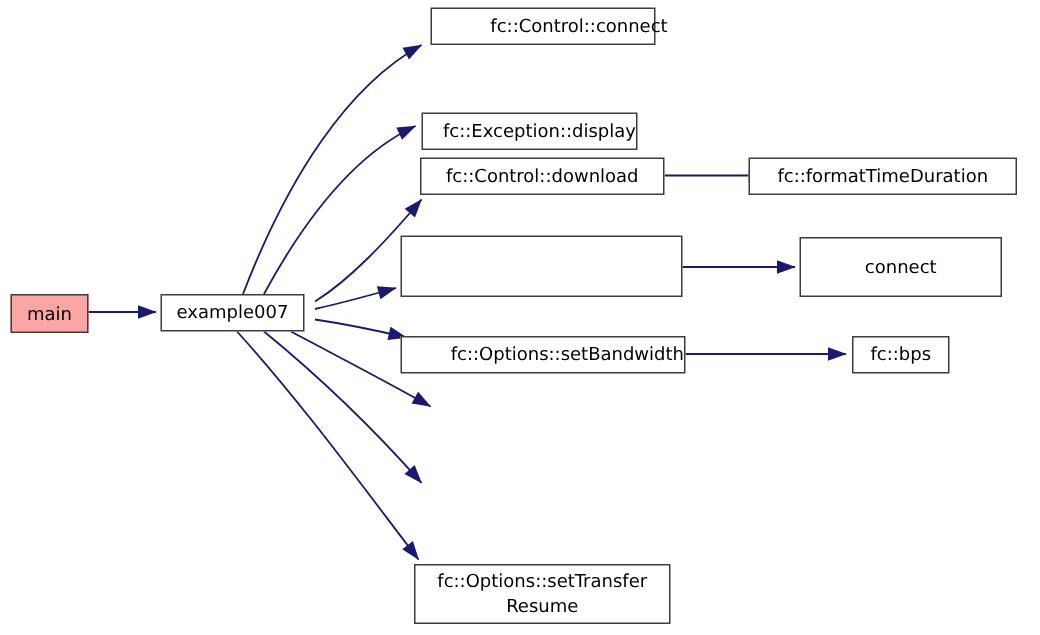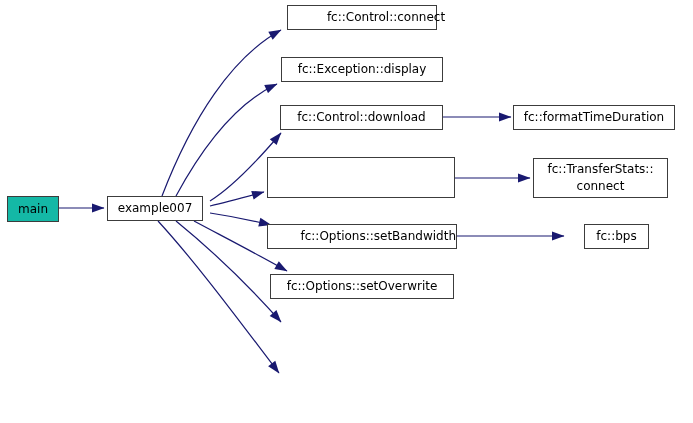--- a/index.html
+++ b/index.html
@@ -20,21 +20,21 @@
     flex-direction:column;
     align-items:center;
     justify-content:center;
     font-size:12px;
     line-height:17px;
     color:#000000;
     text-align:center;
     white-space:nowrap;
     cursor:pointer;
   }
-  .node.highlight { background:#14b8a6; cursor:default; }
+  .node.highlight { background:#fca5a5; cursor:default; }
   .edge { stroke:#191970; stroke-width:1.2; fill:none; }
 </style>
 </head>
 <body>
 
 <div id="canvas">
 
   <svg id="edges" width="693" height="423" viewBox="0 0 693 423">
     <defs>
       <marker id="arrow" markerUnits="userSpaceOnUse" markerWidth="14" markerHeight="10" refX="12.5" refY="5" orient="auto">
@@ -60,47 +60,47 @@
   </div>
 
   <div class="node" style="left:107px; top:196px; width:96px; height:25px;">
     <span>example007</span>
   </div>
 
   <div class="node" style="left:287px; top:5px; width:150px; height:25px;padding-left:48px;">
     <span>fc::Control::connect</span>
   </div>
 
-  <div class="node" style="left:281px; top:57px; width:162px; height:25px;">
+  <div class="node" style="left:281px; top:75px; width:144px; height:25px;align-items:flex-end;">
     <span>fc::Exception::display</span>
   </div>
 
   <div class="node" style="left:280px; top:105px; width:163px; height:25px;">
     <span>fc::Control::download</span>
   </div>
 
-  <div class="node" style="left:513px; top:105px; width:162px; height:25px;">
+  <div class="node" style="left:499px; top:105px; width:179px; height:25px;">
     <span>fc::formatTimeDuration</span>
   </div>
 
   <div class="node" style="left:267px; top:157px; width:188px; height:41px;">
   </div>
 
   <div class="node" style="left:533px; top:158px; width:135px; height:40px;">
-    <span>fc::TransferStats::</span>
     <span>connect</span>
   </div>
 
   <div class="node" style="left:267px; top:224px; width:190px; height:25px;align-items:flex-end;">
     <span>fc::Options::setBandwidth</span>
   </div>
 
-  <div class="node" style="left:568px; top:224px; width:65px; height:25px;margin-left:16px;">
+  <div class="node" style="left:568px; top:224px; width:65px; height:25px;">
     <span>fc::bps</span>
-  </div>
-
-  <div class="node" style="left:270px; top:274px; width:184px; height:25px;">
-    <span>fc::Options::setOverwrite</span>
   </div>
 
 
 
+  <div class="node" style="left:276px; top:376px; width:171px; height:40px;">
+    <span>fc::Options::setTransfer</span>
+    <span>Resume</span>
+  </div>
+
 </div>
 
 </body></html>

